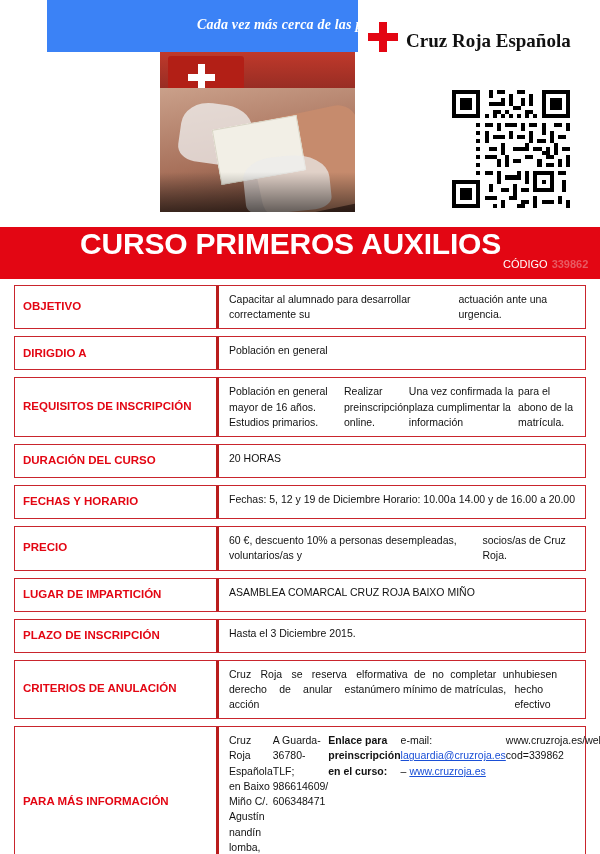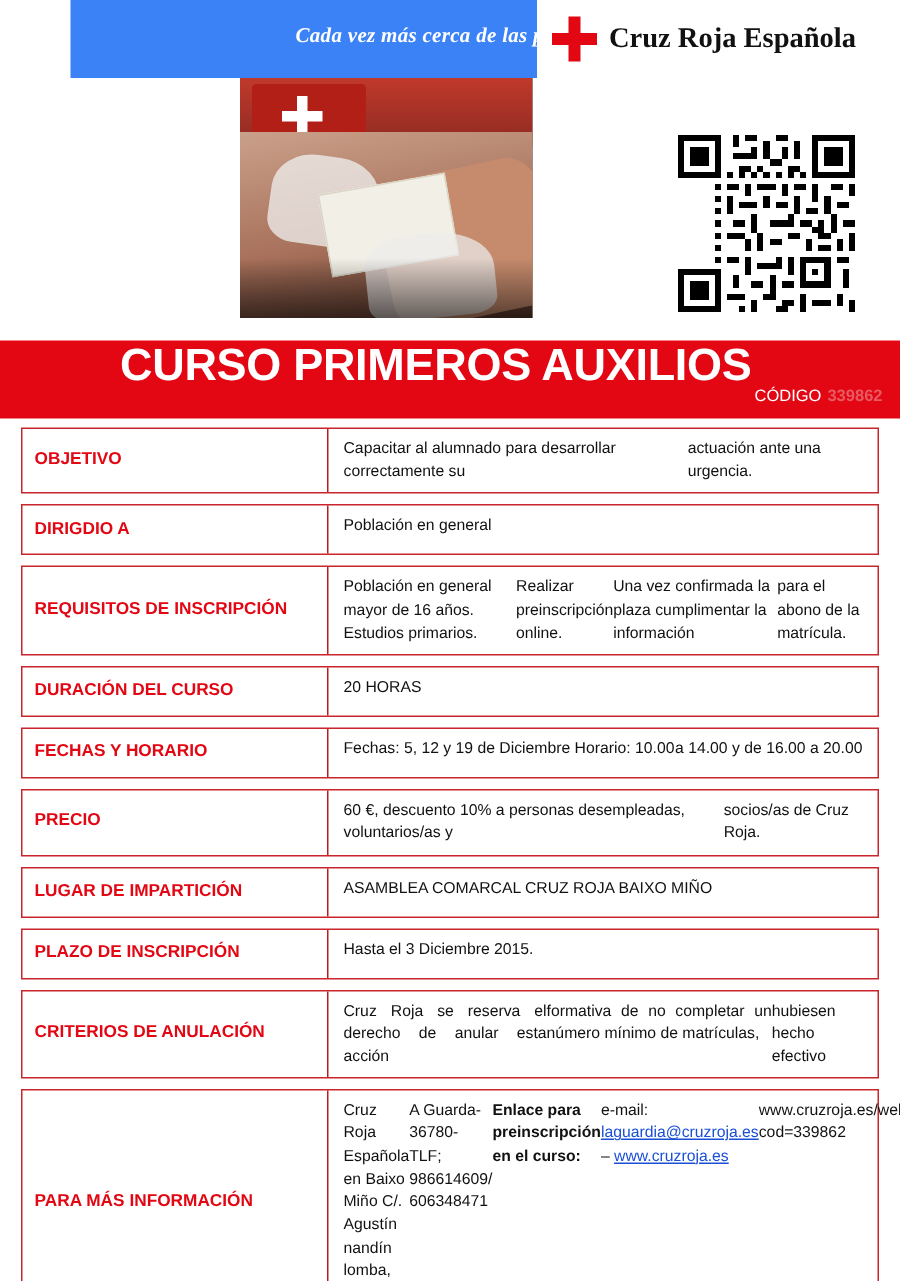--- a/index.html
+++ b/index.html
@@ -41,21 +41,21 @@
     letter-spacing: 0.2px;
   }
   .brand-block {
     position: absolute;
     right: 0;
     top: 0;
     height: 52px;
     width: 242px;
     background: #ffffff;
     display: flex;
-    align-items: center;
+    align-items: flex-end;
   }
   .red-cross {
     position: relative;
     width: 30px;
     height: 30px;
     margin-left: 10px;
     flex: none;
   }
   .red-cross:before, .red-cross:after {
     content: "";
@@ -192,21 +192,21 @@
     align-items: stretch;
     margin-bottom: 7px;
     border: 1px solid #c9252d;
     box-sizing: border-box;
     min-height: 34px;
   }
   .row .label {
     width: 204px;
     flex: none;
     box-sizing: border-box;
-    border-right: 1px solid #b91c1c;
+    border-right: 3px solid #b91c1c;
     padding: 6px 8px;
     display: flex;
     align-items: center;
     color: #e30613;
     font-size: 11.5px;
     font-weight: bold;
     line-height: 1.2;
   }
   .row .value {
     flex: 1;

